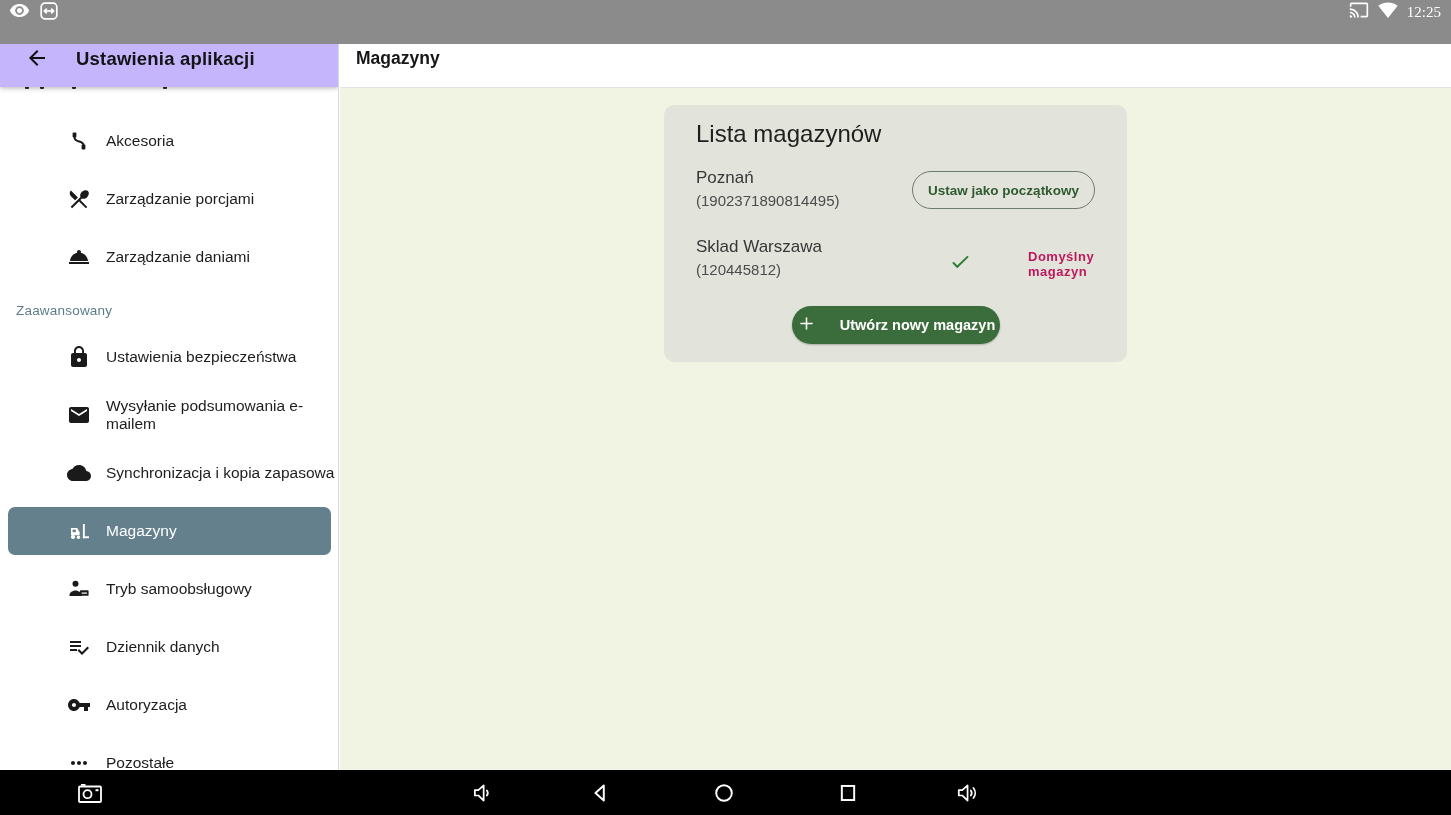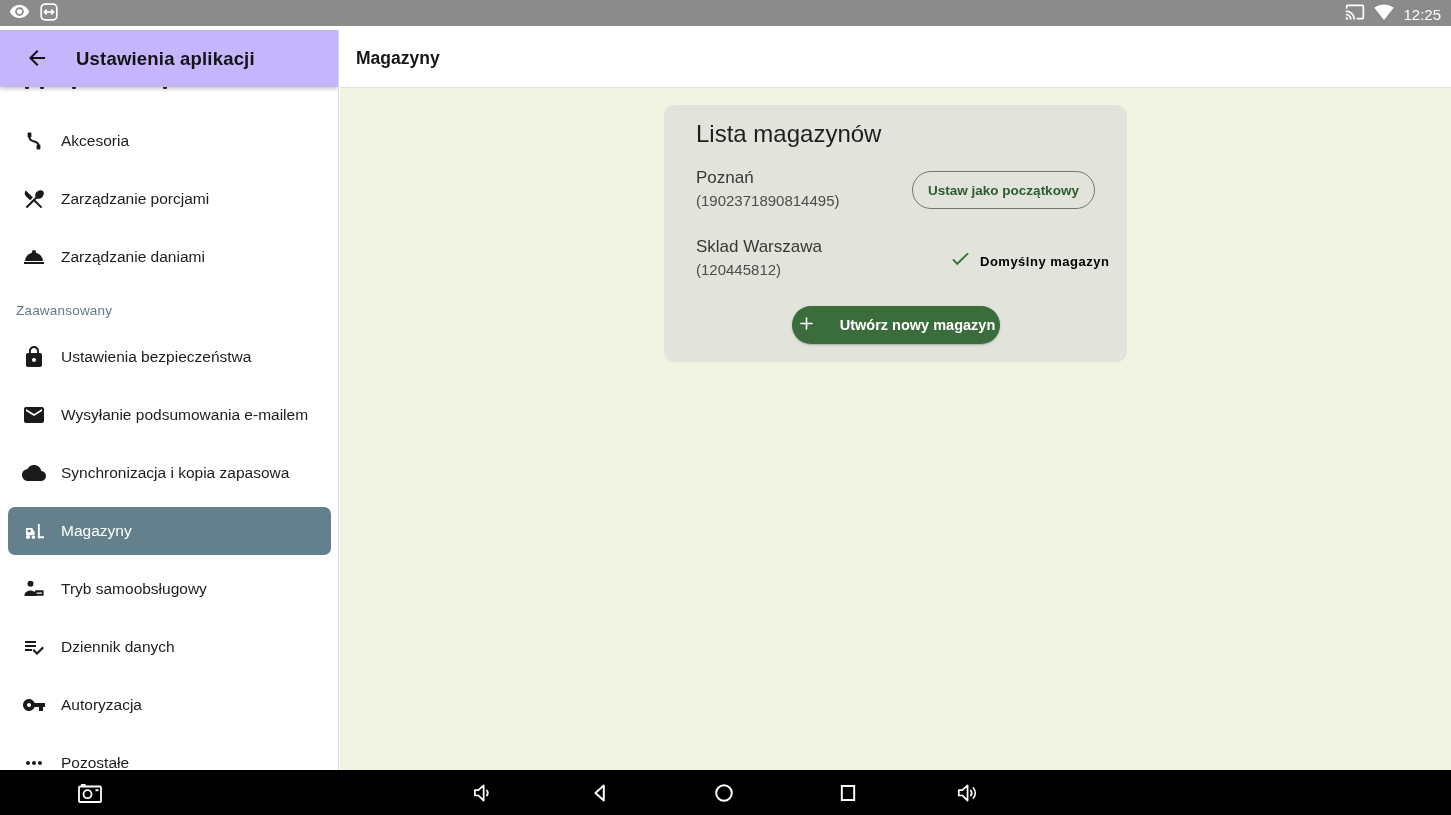--- a/index.html
+++ b/index.html
@@ -1,40 +1,40 @@
 <!DOCTYPE html>
 <html><head>
 <meta charset="utf-8">
 <style>
   * { margin:0; padding:0; box-sizing:border-box; }
   body { font-family:"Liberation Sans", sans-serif; background:#222; }
   .screen { position:relative; width:1451px; height:815px; overflow:hidden; background:#fff; }
 
   
-  .status-bar { position:absolute; top:0; left:0; width:100%; height:26px; background:#8b8b8b;
-    display:flex; align-items:flex-end; color:#fff; z-index:20; }
+  .status-bar { position:absolute; top:0; left:0; width:100%; height:44px; background:#8b8b8b;
+    display:flex; align-items:flex-start; color:#fff; z-index:20;font-family:Liberation Serif, serif; }
   .sb-left { display:flex; align-items:center; gap:9px; padding-left:9px; }
   .sb-right { margin-left:auto; display:flex; align-items:center; gap:9px; padding-right:10px; }
   .sb-time { font-size:15px; color:#fff; }
 
   
   .app { position:absolute; top:30px; left:0; width:100%; height:740px; background:#fff; }
 
   
   .sidebar { position:absolute; left:0; top:0; width:339px; height:740px; background:#fff;
     border-right:1px solid #d8d8d8; overflow:hidden; }
   .sidebar-header { position:absolute; top:0; left:0; right:0; height:57px; background:#c4b5fd; z-index:5;
     display:flex; align-items:center; box-shadow:0 1px 5px rgba(0,0,0,.30); }
   .back-btn { margin-left:24px; width:26px; height:26px; border:none; background:transparent; cursor:pointer; padding:0; }
   .sidebar-title { margin-left:26px; font-size:18.5px; font-weight:bold; color:#141414; letter-spacing:.2px; }
 
   .clip-marks { position:absolute; top:55px; left:0; height:6px; width:339px; overflow:hidden; z-index:1; }
   .clip-marks i { position:absolute; top:0; width:4px; height:4px; background:#2a2a2a; border-radius:1px; }
 
-  .side-item { position:absolute; left:0; width:339px; height:58px; display:flex; align-items:center; cursor:pointer; }
+  .side-item { position:absolute; left:0; width:339px; height:58px; display:flex; align-items:center; cursor:pointer;padding-left:45px; }
   .side-item .ic { position:relative; z-index:2; width:24px; height:24px; margin-left:22px; flex:none; }
   .side-item .lbl { position:relative; z-index:2; margin-left:15px; font-size:15.5px; color:#1d1d1d; }
   .side-item.selected::before { content:""; position:absolute; left:8px; right:8px; top:5px; bottom:5px;
     background:#64808d; border-radius:7px; }
   .side-item.selected .lbl { color:#fff; }
   .section-label { position:absolute; left:16px; top:273px; font-size:13.5px; color:#5d7c8b; letter-spacing:.2px; }
 
   
   .main { position:absolute; left:340px; top:0; right:0; height:740px; }
   .main-header { position:absolute; top:0; left:0; right:0; height:58px; background:#fff;
@@ -48,21 +48,21 @@
   .wh-id { position:absolute; left:32px; font-size:15px; color:#4c4c4c; }
   .wh1-name { top:63px; } .wh1-id { top:87px; }
   .wh2-name { top:132px; } .wh2-id { top:156px; }
 
   .outline-btn { position:absolute; left:248px; top:66px; width:183px; height:38px;
     border:1.5px solid #6e7a6e; border-radius:19px; background:transparent;
     display:flex; align-items:center; justify-content:center;
     font-family:inherit; font-size:13.5px; font-weight:bold; color:#2f5930; cursor:pointer; }
 
   .default-badge { position:absolute; left:286px; top:144px; display:flex; align-items:center; gap:9px; }
-  .badge-text { font-size:13px; font-weight:bold; color:#000000; letter-spacing:.5px; }
+  .badge-text { font-size:13px; font-weight:bold; color:#be185d; letter-spacing:.5px;margin-left:48px; }
 
   .create-btn { position:absolute; left:128px; top:201px; width:208px; height:38px; border:none;
     border-radius:19px; background:#3b6c3b; color:#fff; display:flex; align-items:center; justify-content:center;
     gap:24px; font-family:inherit; font-size:14.5px; font-weight:bold; cursor:pointer;
     box-shadow:0 1px 2px rgba(0,0,0,.25); }
 
   
   .nav-bar { position:absolute; left:0; bottom:0; width:100%; height:45px; background:#000; z-index:20; }
   .nav-ic { position:absolute; top:50%; transform:translate(-50%,-50%); cursor:pointer; line-height:0; }
 </style>

